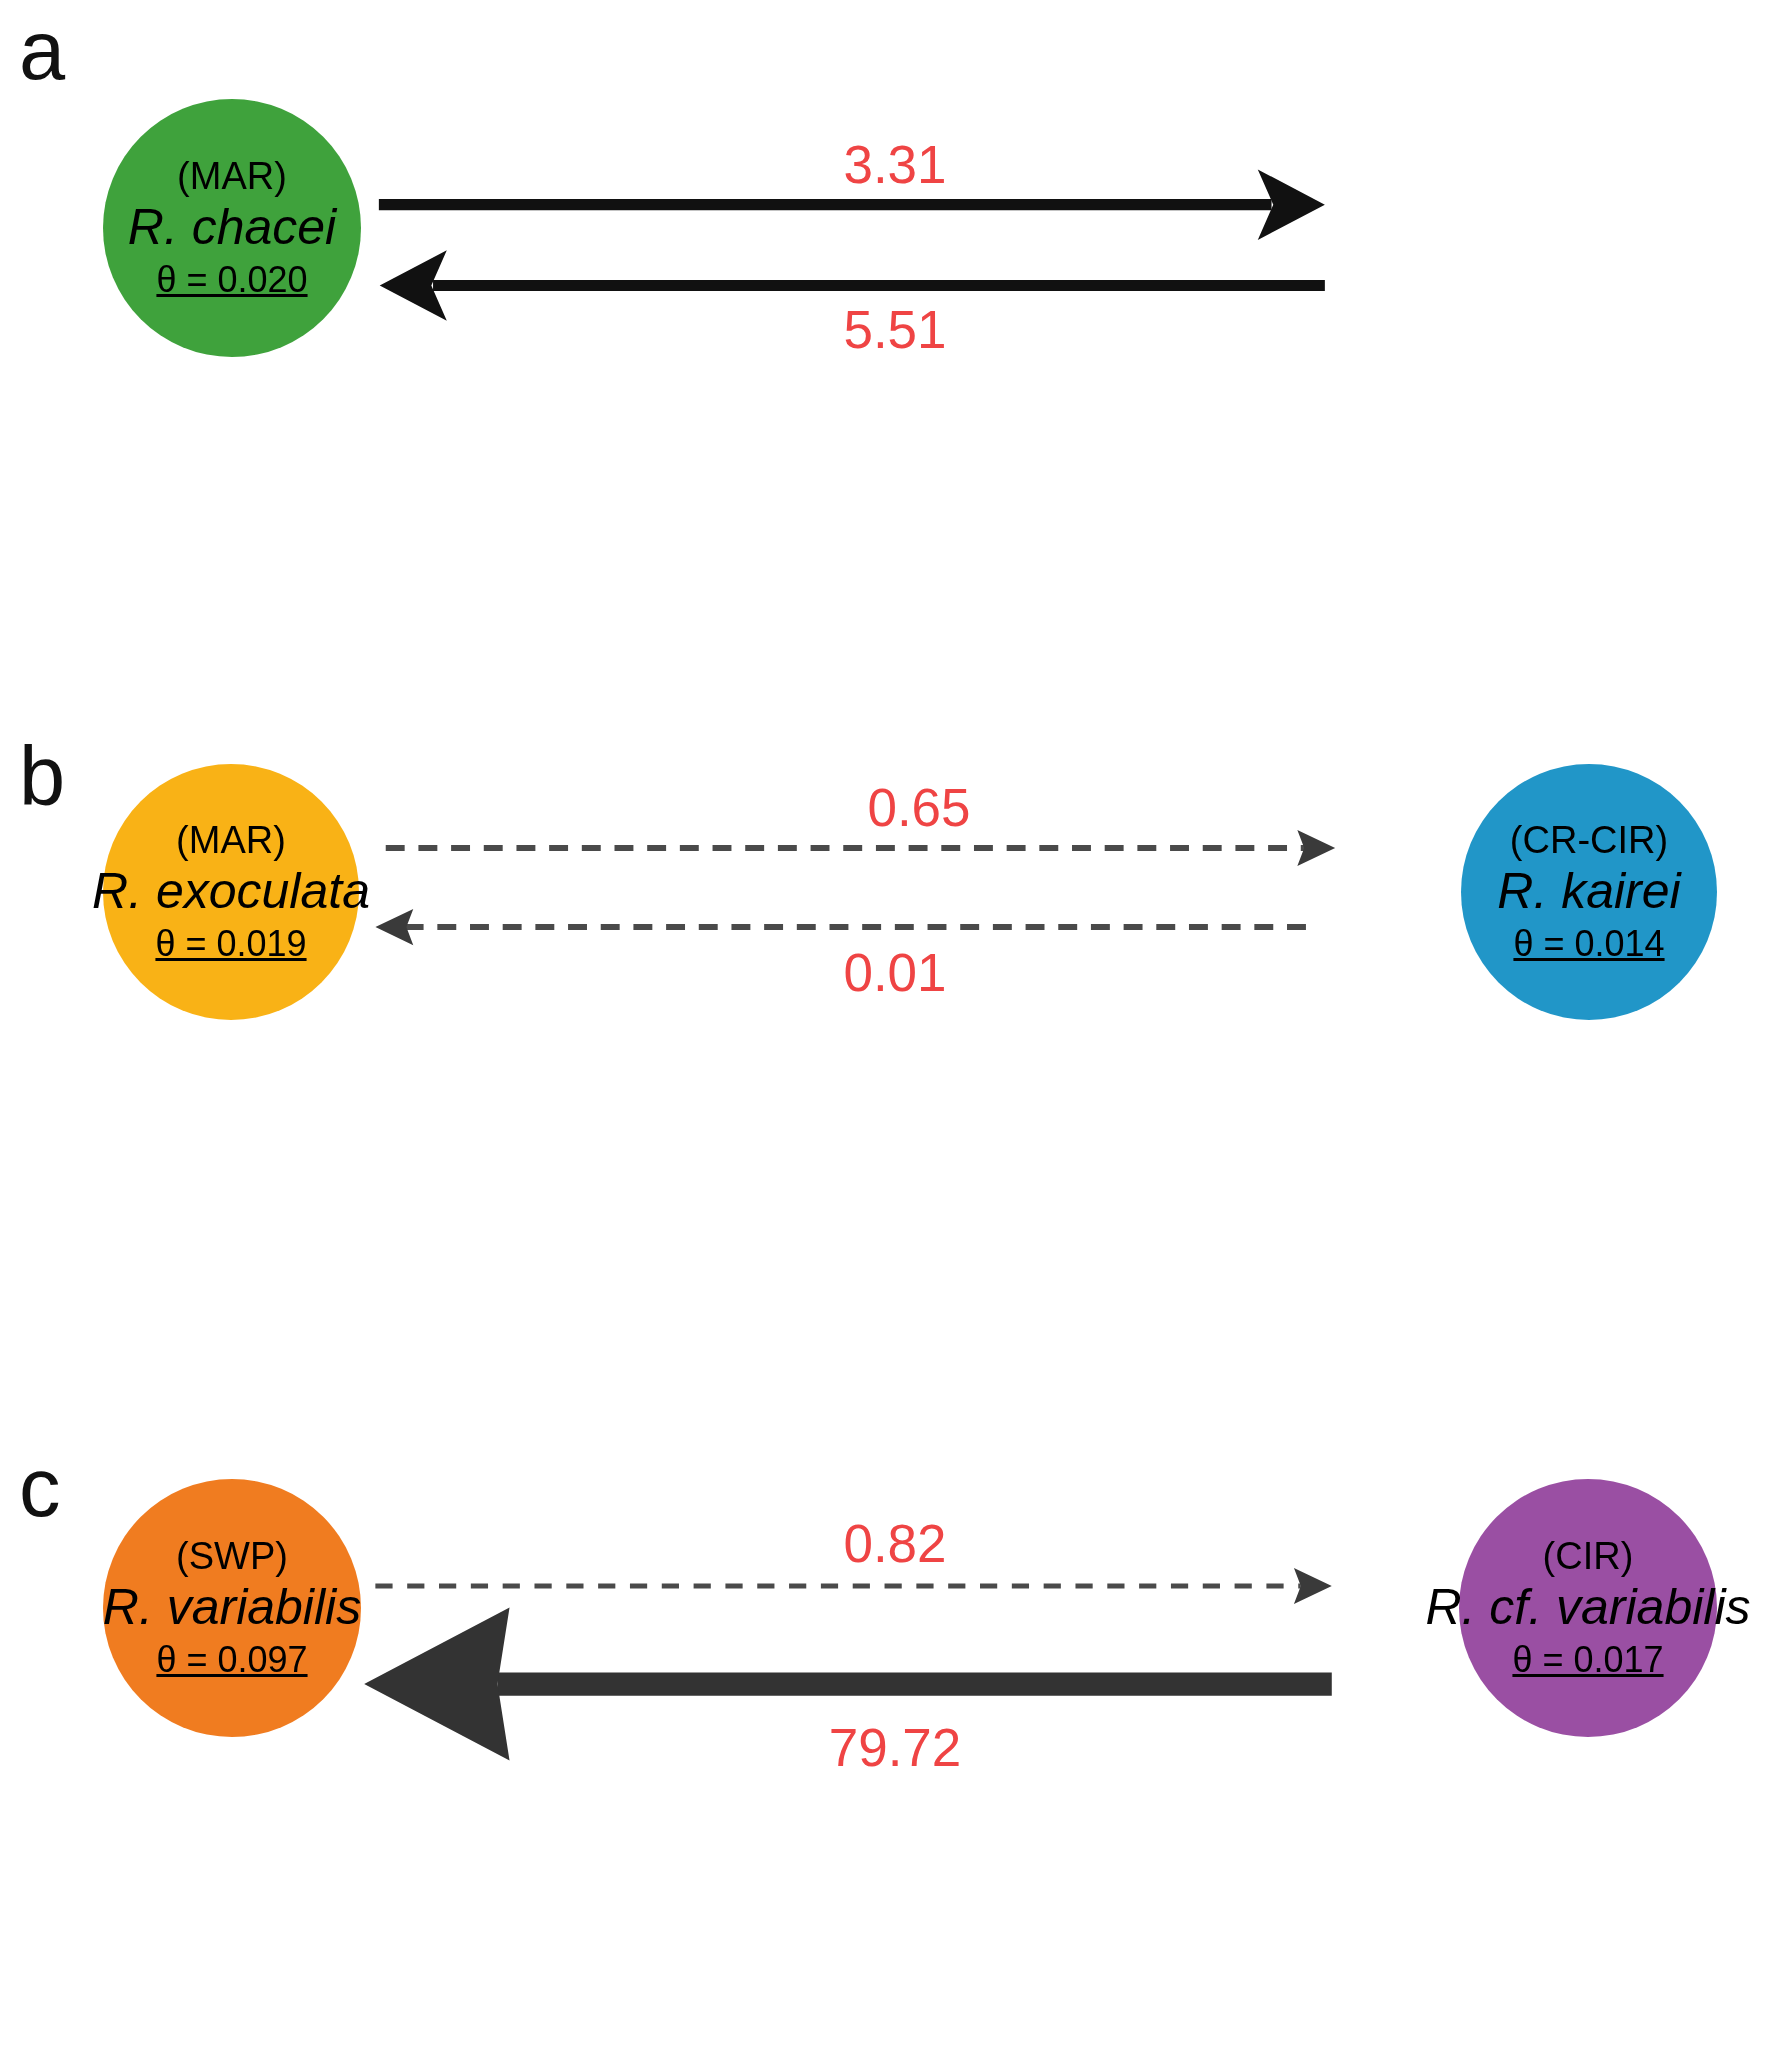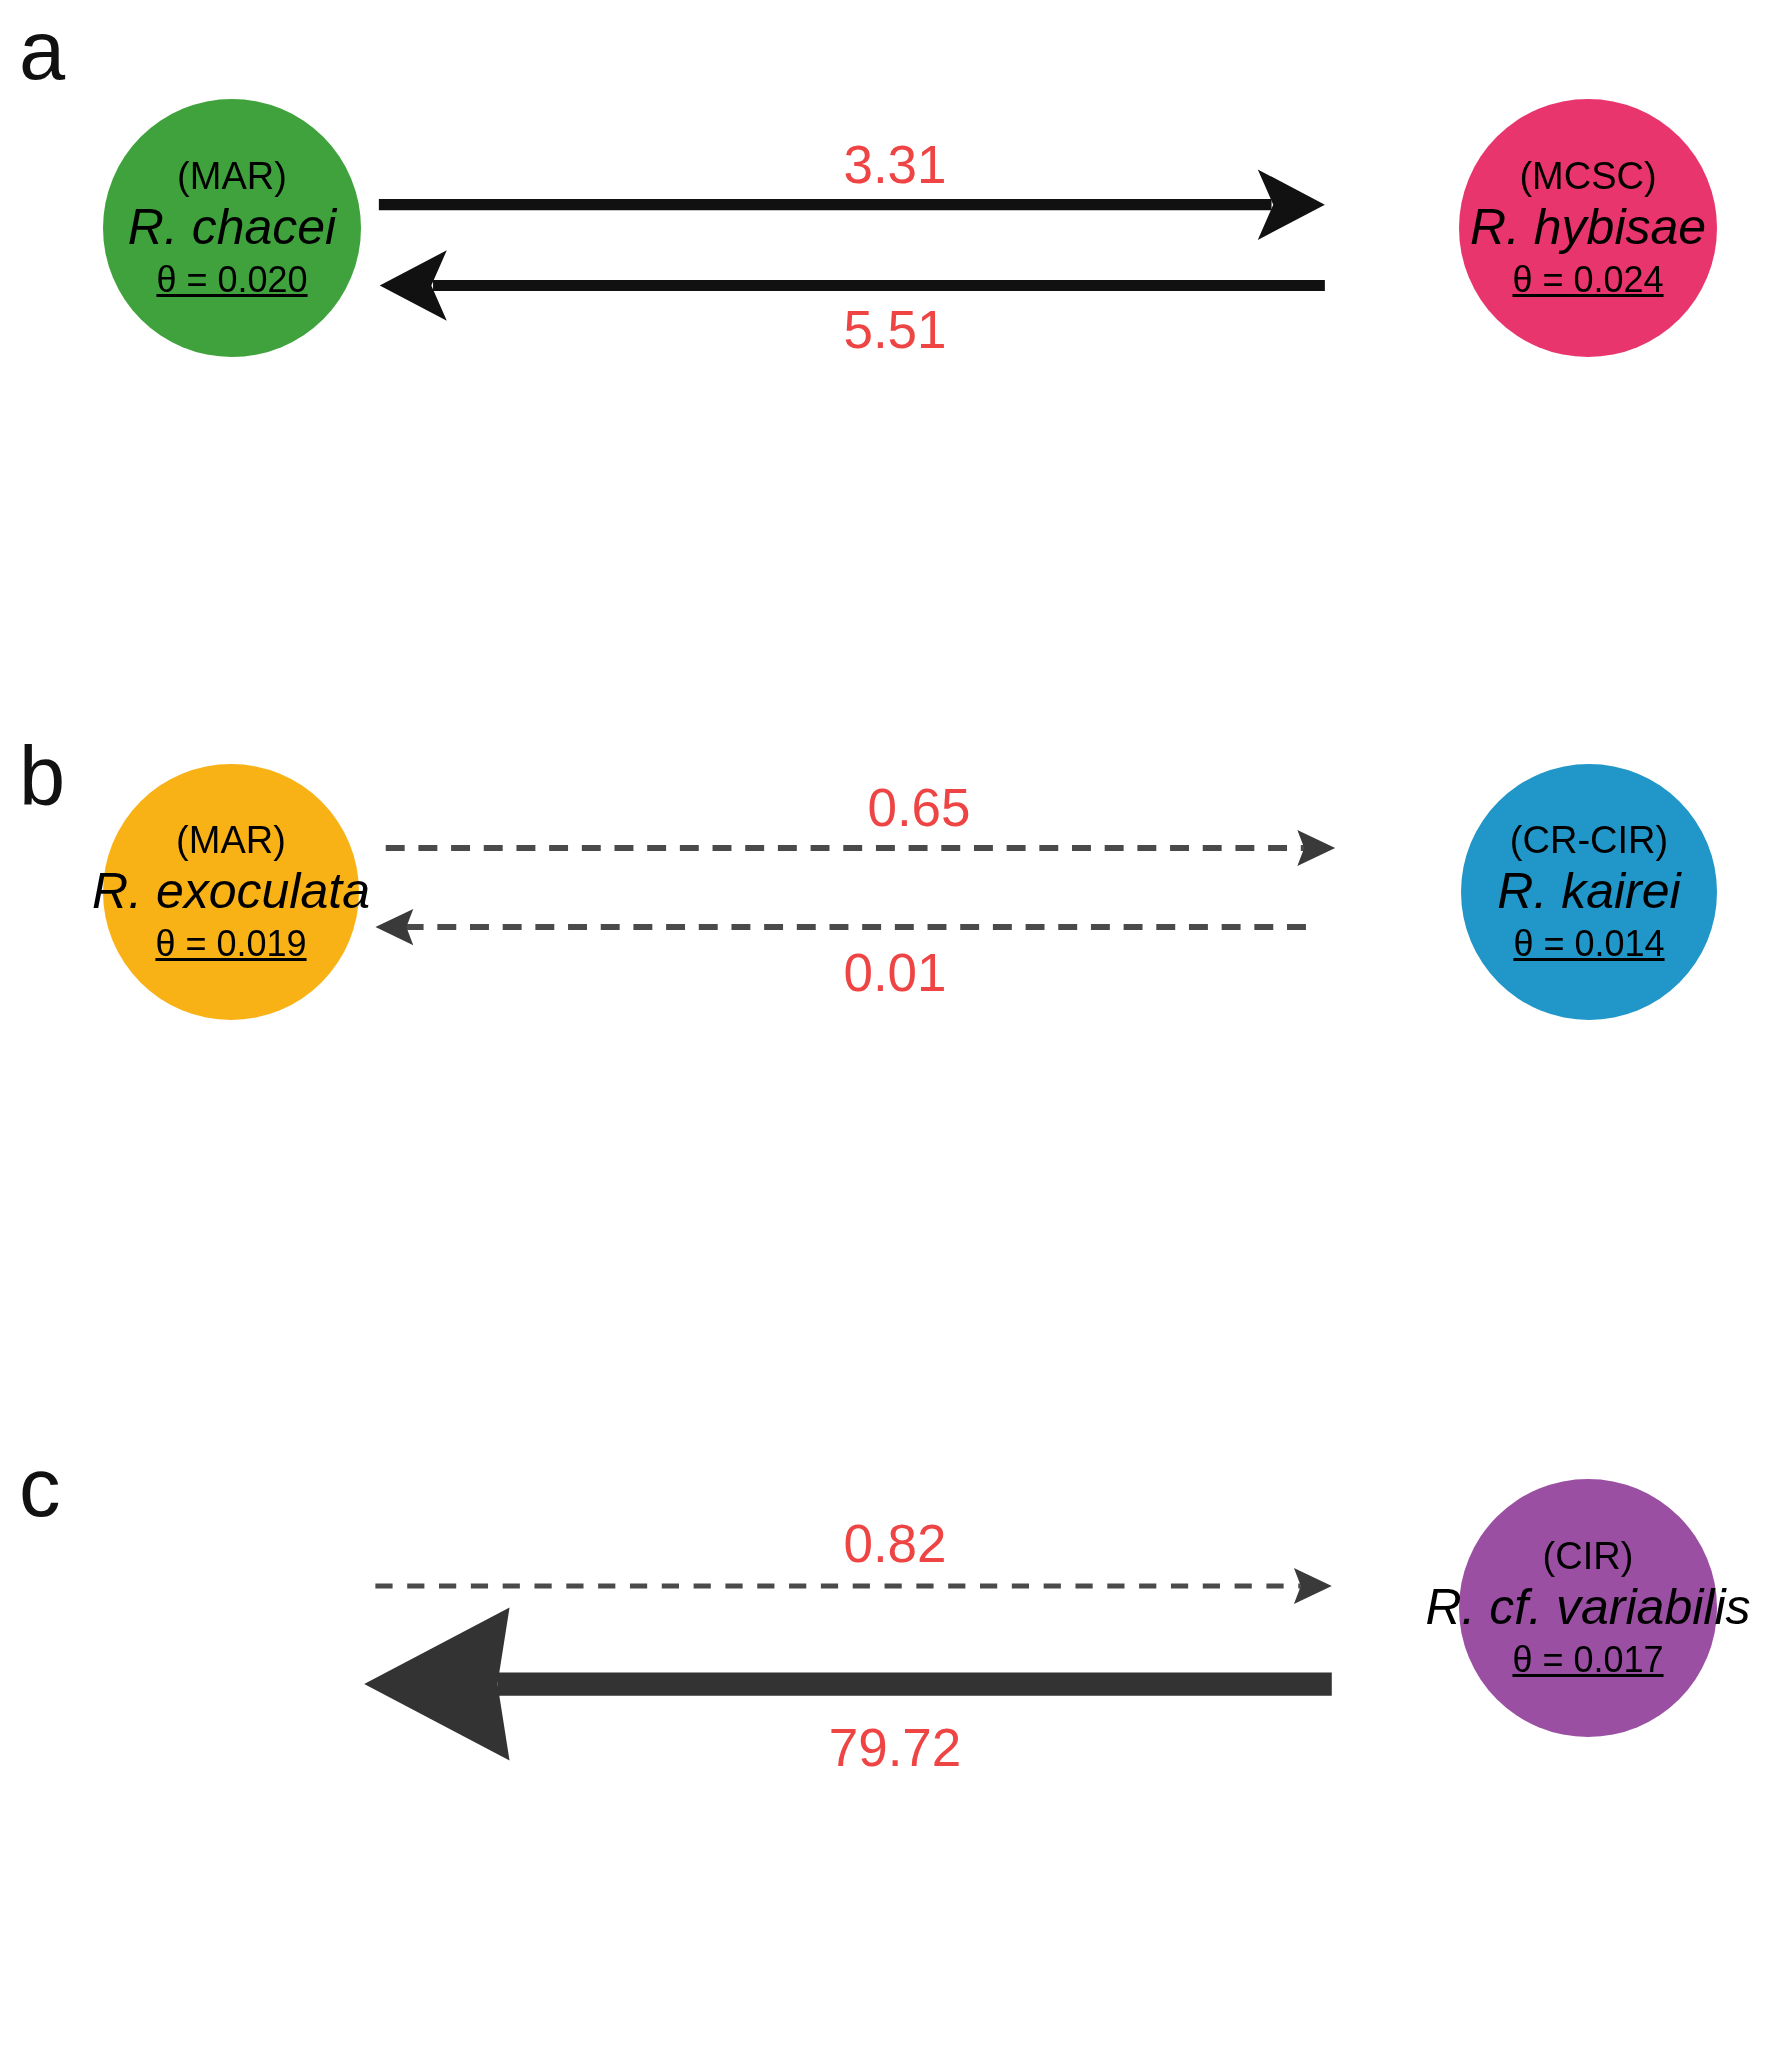--- a/index.html
+++ b/index.html
@@ -109,25 +109,20 @@
 
   <div class="panel" id="panel-a">
     <div class="panel-label">a</div>
 
     <div class="node node-left" style="background:#3fa23c;">
       <div class="node-region">(MAR)</div>
       <div class="node-species">R. chacei</div>
       <div class="node-theta">θ = 0.020</div>
     </div>
 
-    <div class="node node-right" style="background:#e8356d;">
-      <div class="node-region">(MCSC)</div>
-      <div class="node-species">R. hybisae</div>
-      <div class="node-theta">θ = 0.024</div>
-    </div>
 
     <svg class="edge-svg" viewBox="0 0 2078 800">
 
       <g>
         <line x1="440" y1="238" x2="1478" y2="238" stroke="#111111" stroke-width="13"></line>
         <path d="M 1540 238 L 1462 197 L 1480 238 L 1462 279 Z" fill="#111111"></path>
       </g>
 
       <g>
         <line x1="1540" y1="332" x2="503" y2="332" stroke="#111111" stroke-width="13"></line>
@@ -167,20 +162,25 @@
       </g>
     </svg>
 
     <div class="edge-label" style="left:895px; top:93px;margin-left:24px;">0.65</div>
     <div class="edge-label" style="left:895px; top:258px;">0.01</div>
   </div>
 
   <div class="panel" id="panel-c">
     <div class="panel-label">c</div>
 
+    <div class="node node-left" style="background:#f07c20;">
+      <div class="node-region">(SWP)</div>
+      <div class="node-species">R. variabilis</div>
+      <div class="node-theta">θ = 0.097</div>
+    </div>
 
     <div class="node node-right" style="background:#9a4fa3;">
       <div class="node-region">(CIR)</div>
       <div class="node-species">R. cf. variabilis</div>
       <div class="node-theta">θ = 0.017</div>
     </div>
 
     <svg class="edge-svg" viewBox="0 0 2078 779">
 
       <g>

